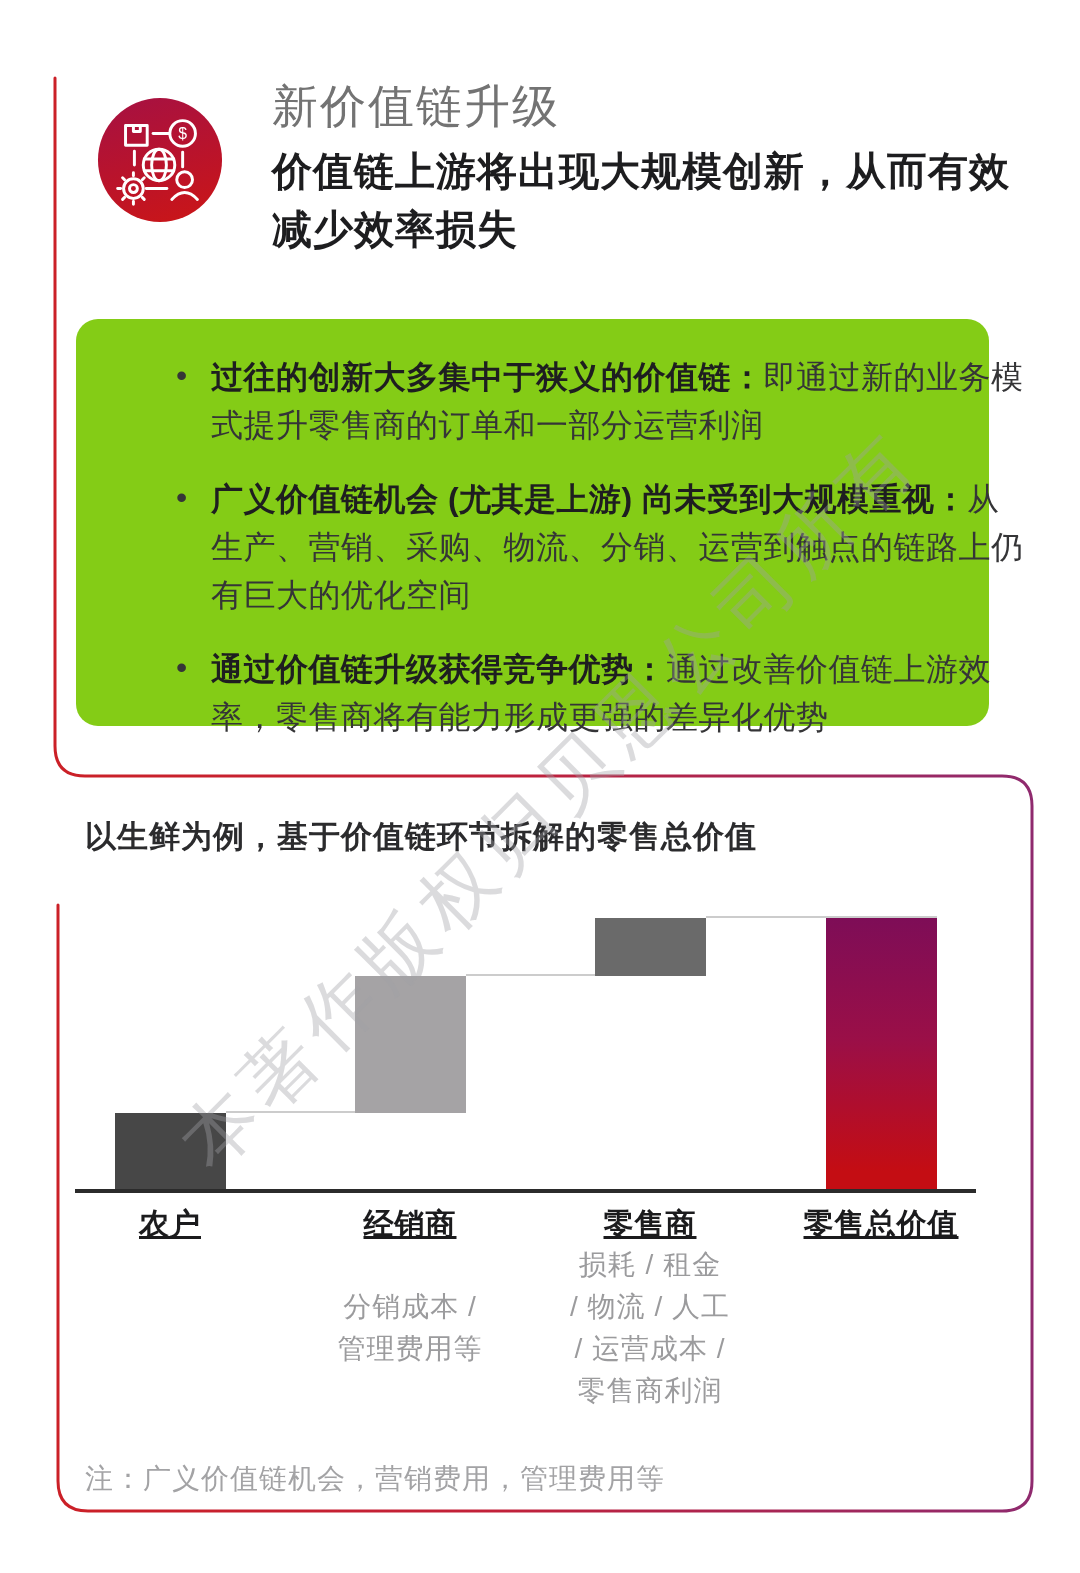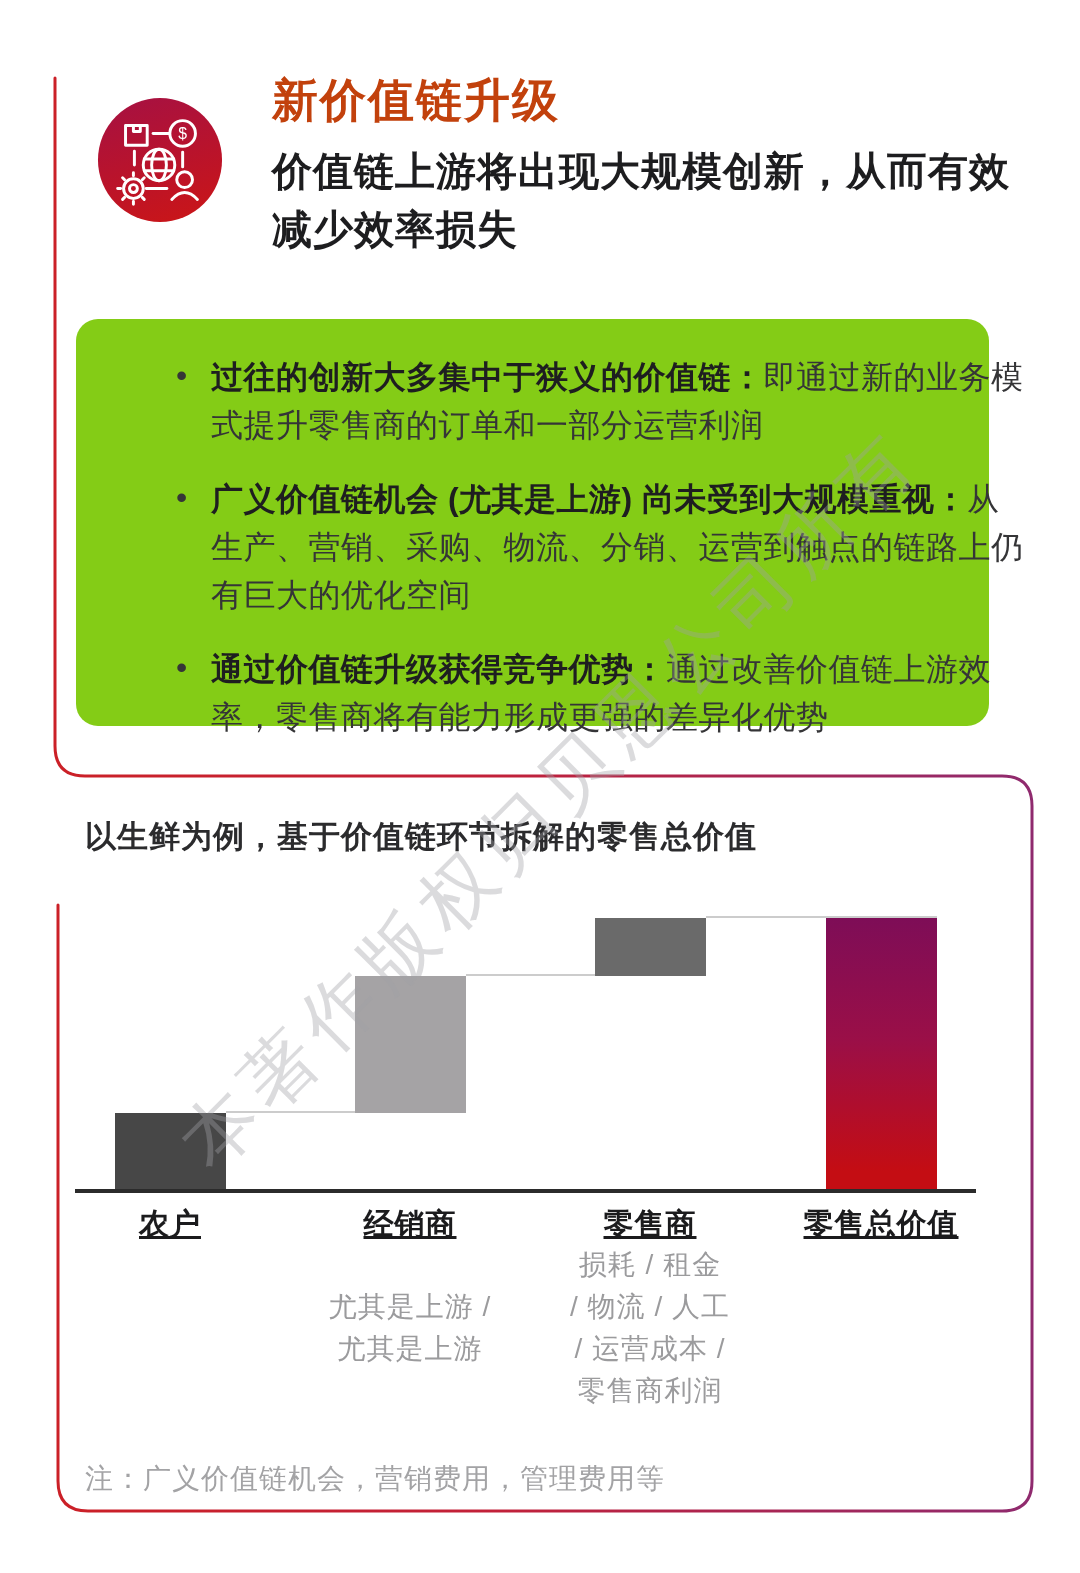--- a/index.html
+++ b/index.html
@@ -5,21 +5,21 @@
   html,body{margin:0;padding:0;background:#ffffff;}
   .page{
     position:relative;width:1080px;height:1573px;margin:0 auto;
     background:#ffffff;overflow:hidden;
     font-family:"Liberation Sans","DejaVu Sans",sans-serif;
     color:#242426;
   }
   .abs{position:absolute;}
   
   .page-title{
-    left:272px;top:70px;font-size:46px;font-weight:700;color:#c2410c;letter-spacing:2px;
+    left:272px;top:76px;font-size:46px;font-weight:400;color:#737373;letter-spacing:2px;
   }
   .page-subtitle{
     left:272px;top:142px;width:740px;font-size:40px;font-weight:700;color:#1d1d1f;
     line-height:58px;letter-spacing:1px;
   }
   
   .summary-card{
     left:76px;top:319px;width:913px;height:407px;background:#84cc16;border-radius:22px;
   }
   .summary-list{margin:0;padding:34px 0 0 0;list-style:none;}
@@ -117,22 +117,22 @@
     </ul>
   </div>
 
   <div class="abs chart-title">以生鲜为例，基于价值链环节拆解的零售总价值</div>
 
   <div class="abs" id="chart-canvas" style="left:0;top:0;width:1080px;height:1573px;">
       <div class="wf-bar" style="left: 114.5px; top: 1113.25px; width: 111px; height: 79.75px; background: rgb(71, 71, 71);"></div>
       <div class="wf-cat" style="left: 20px; top: 1204px;">农户</div>
       <div class="wf-bar" style="left: 354.5px; top: 975.75px; width: 111px; height: 137.5px; background: rgb(165, 163, 165);"></div>
       <div class="wf-cat" style="left: 260px; top: 1204px;">经销商</div>
-      <div class="wf-sub" style="left: 250px; top: 1288px;">尤其是上游 /</div>
-      <div class="wf-sub" style="left: 250px; top: 1330px;">尤其是上游</div>
+      <div class="wf-sub" style="left: 250px; top: 1288px;">分销成本 /</div>
+      <div class="wf-sub" style="left: 250px; top: 1330px;">管理费用等</div>
       <div class="wf-bar" style="left: 594.5px; top: 918px; width: 111px; height: 57.75px; background: rgb(106, 106, 106);"></div>
       <div class="wf-cat" style="left: 500px; top: 1204px;">零售商</div>
       <div class="wf-sub" style="left: 490px; top: 1246px;">损耗 / 租金</div>
       <div class="wf-sub" style="left: 490px; top: 1288px;">/ 物流 / 人工</div>
       <div class="wf-sub" style="left: 490px; top: 1330px;">/ 运营成本 /</div>
       <div class="wf-sub" style="left: 490px; top: 1372px;">零售商利润</div>
       <div class="wf-bar" style="left: 825.5px; top: 918px; width: 111px; height: 275px; background: linear-gradient(rgb(126, 13, 87) 0%, rgb(155, 15, 71) 45%, rgb(196, 13, 19) 92%);"></div>
       <div class="wf-cat" style="left: 731px; top: 1204px;">零售总价值</div>
       <div class="wf-connector" style="left: 225.5px; top: 1111.25px; width: 129px;"></div>
       <div class="wf-connector" style="left: 465.5px; top: 973.75px; width: 129px;"></div>

